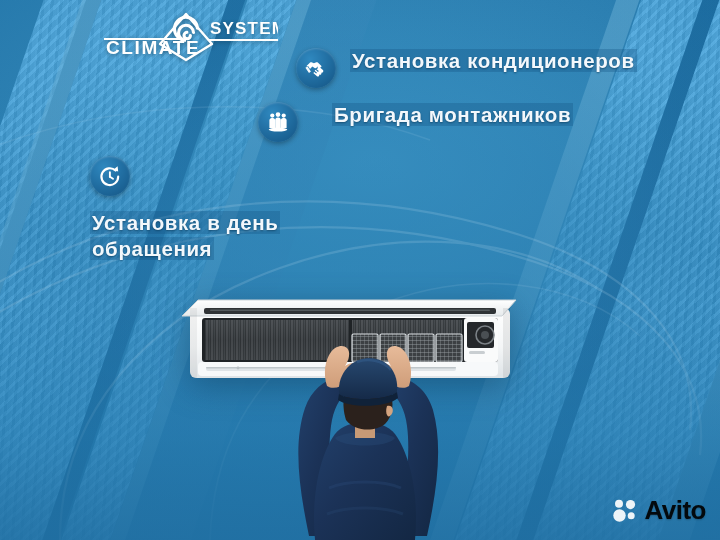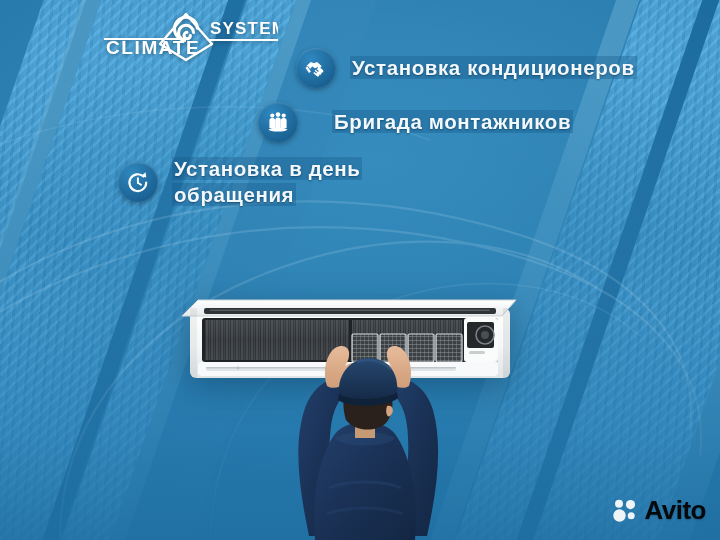--- a/index.html
+++ b/index.html
@@ -84,21 +84,20 @@
     color:#ffffff;
   }
   .logo svg { width:100%; height:100%; display:block;
     filter:drop-shadow(0 1px 2px rgba(0,0,0,.35)); }
 
   
   .features { position:absolute; left:0; top:48px; width:720px; }
   .feature {
     position:relative;
     display:flex;
-    align-items:center;
     gap:14px;
     margin-bottom:14px;
   }
   .feature .badge {
     flex:0 0 auto;
     width:40px; height:40px;
     border-radius:50%;
     background:radial-gradient(circle at 35% 28%, #2f88bf 0%, #1b6395 70%, #165480 100%);
     box-shadow:0 2px 5px rgba(0,0,0,.30), inset 0 1px 2px rgba(255,255,255,.18);
     display:flex; align-items:center; justify-content:center;
@@ -117,21 +116,21 @@
   .feature .ftext span.hl {
     background:rgba(20,86,134,.33);
     padding:0 2px;
     box-decoration-break:clone;
     -webkit-box-decoration-break:clone;
   }
   .f1 { padding-left:296px; }
   .f1 .ftext { text-align:right; }
   .f2 { padding-left:258px; }
   .f2 .ftext { text-align:left;padding-left:20px; }
-  .f3 { padding-left:118px; }
+  .f3 { padding-left:90px;flex-direction:column; }
   .f3 .ftext { text-align:left; }
 
   
   .ac-wrap { position:absolute; left:176px; top:288px; width:348px; height:110px; }
   .ac-wrap svg { width:100%; height:100%; display:block;
     filter:drop-shadow(0 8px 16px rgba(8,50,80,.42)); }
 
   
   .tech { position:absolute; left:243px; top:338px; width:245px; height:202px; }
   .tech svg { width:100%; height:100%; display:block; }

